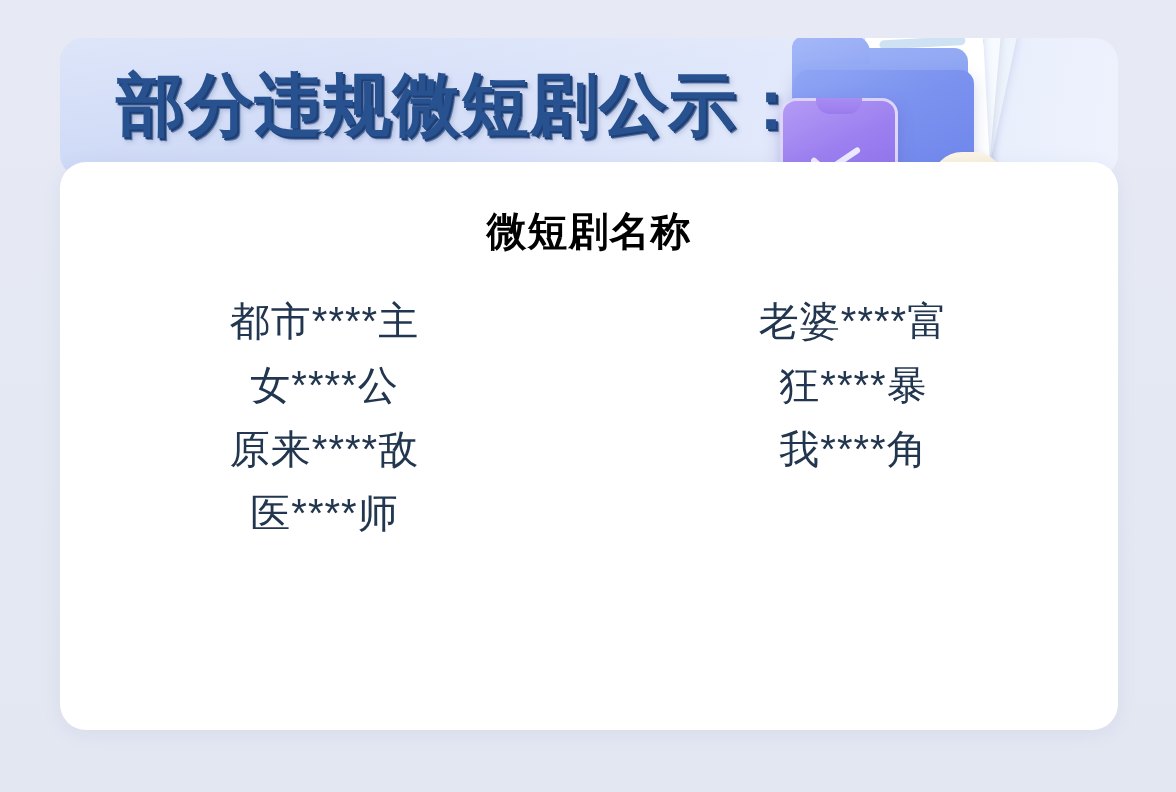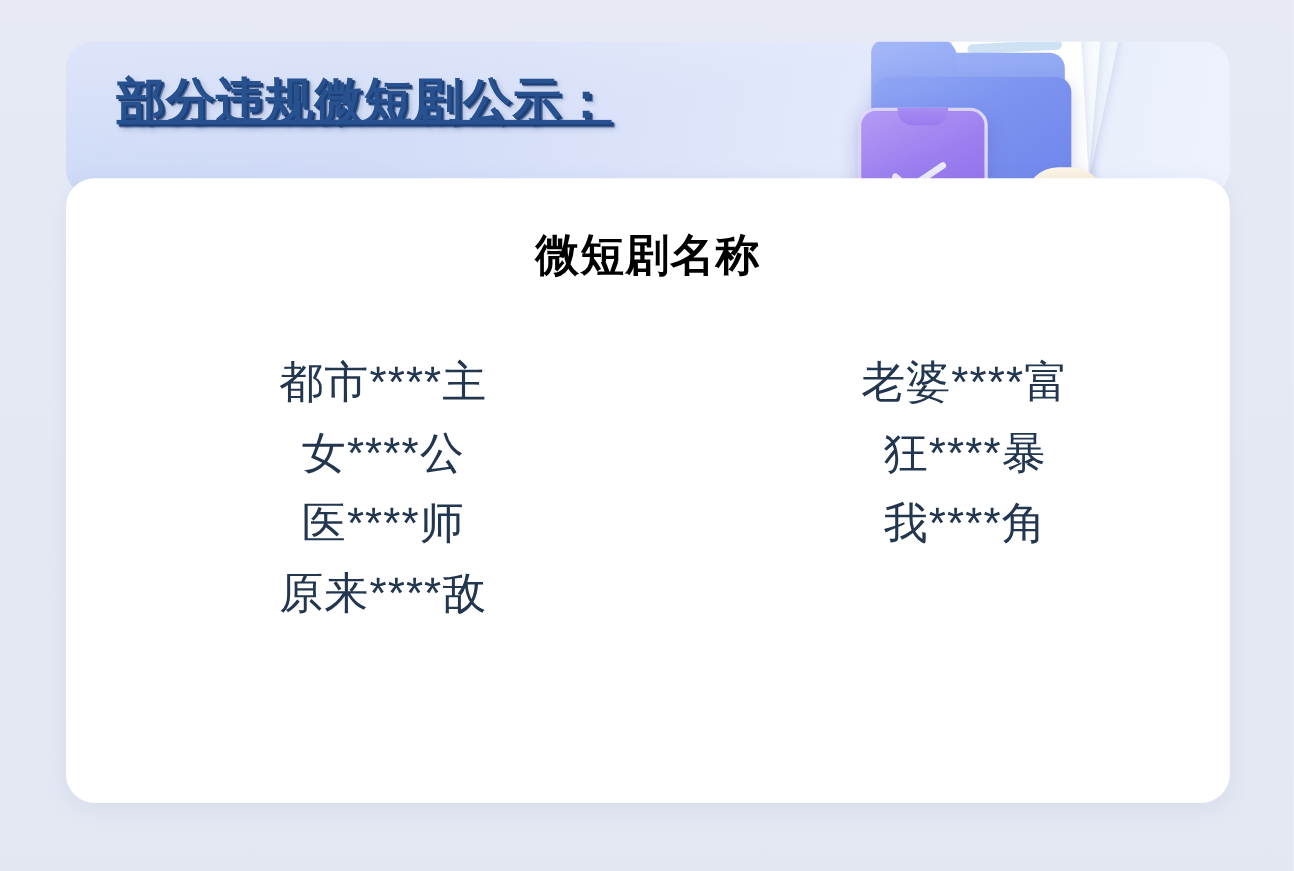--- a/index.html
+++ b/index.html
@@ -35,33 +35,32 @@
   .header-sheen {
     position: absolute;
     left: 0; top: 0;
     width: 100%; height: 100%;
     background: linear-gradient(170deg, rgba(255,255,255,0.34) 0%, rgba(255,255,255,0.0) 45%);
     pointer-events: none;
   }
 
   .header-title {
     position: absolute;
-    left: 46px;
+    left: 56px;
     top: 32px;
-    font-size: 44px;
+    font-size: 68px;
     font-weight: 700;
     letter-spacing: 1px;
     color: #27518f;
     text-shadow:
        2px 2px 0 #1e4077,
        3px 3px 0 rgba(24,56,112,0.55),
        4px 4px 5px rgba(30,60,120,0.25);
     white-space: nowrap;
     line-height: 1;
-    text-decoration: underline;
   }
 
   
   .illustration {
     position: absolute;
     right: 8px;
     top: -36px;
     width: 330px;
     height: 230px;
     pointer-events: none;
@@ -207,24 +206,23 @@
     text-align: center;
     font-size: 40px;
     font-weight: 700;
     color: #000000;
     letter-spacing: 1px;
   }
 
   .titles-grid {
     position: absolute;
     left: 0;
-    top: 154px;
+    top: 127px;
     width: 100%;
     display: flex;
-    padding-left: 24px;
   }
   .titles-col {
     flex: 1 1 50%;
     display: flex;
     flex-direction: column;
     align-items: center;
   }
   .title-item {
     font-size: 40px;
     line-height: 64px;
@@ -278,22 +276,22 @@
 
   <div class="content-card">
 
     <div class="column-header">微短剧名称</div>
 
     <div class="titles-grid">
 
       <div class="titles-col">
         <div class="title-item">都市****主</div>
         <div class="title-item">女****公</div>
+        <div class="title-item">原来****敌</div>
         <div class="title-item">医****师</div>
-        <div class="title-item">原来****敌</div>
       </div>
 
       <div class="titles-col">
         <div class="title-item">老婆****富</div>
         <div class="title-item">狂****暴</div>
         <div class="title-item">我****角</div>
       </div>
 
     </div>
   </div>

